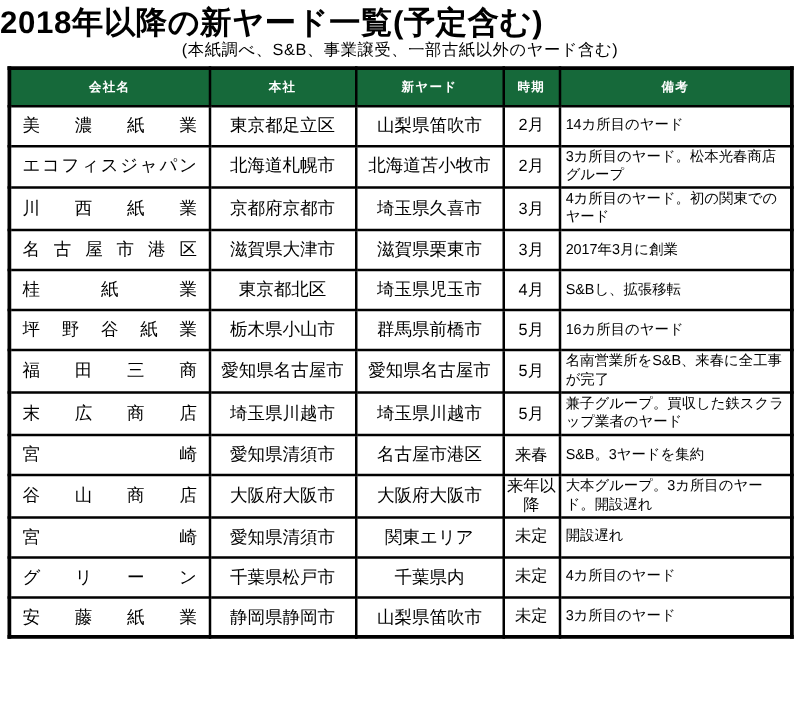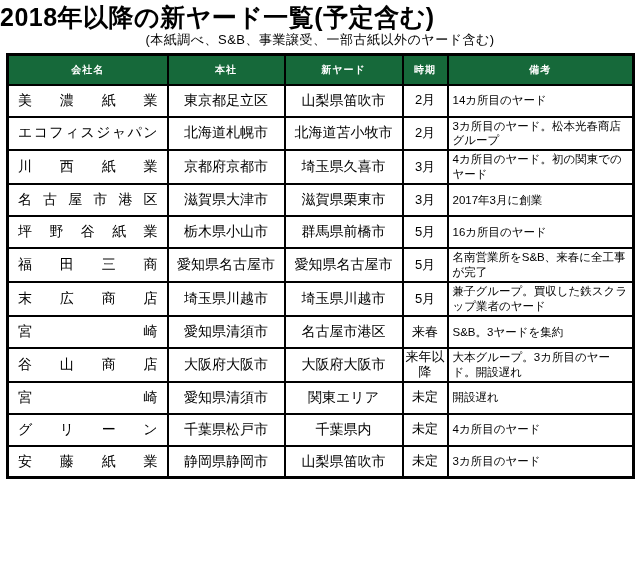--- a/index.html
+++ b/index.html
@@ -91,20 +91,27 @@
         <td class="remark">4カ所目のヤード。初の関東でのヤード</td>
       </tr>
       <tr>
         <td class="company">名古屋市港区</td>
         <td class="hq">滋賀県大津市</td>
         <td class="yard">滋賀県栗東市</td>
         <td class="timing">3月</td>
         <td class="remark">2017年3月に創業</td>
       </tr>
       <tr>
+        <td class="company">桂紙業</td>
+        <td class="hq">東京都北区</td>
+        <td class="yard">埼玉県児玉市</td>
+        <td class="timing">4月</td>
+        <td class="remark">S&amp;Bし、拡張移転</td>
+      </tr>
+      <tr>
         <td class="company">坪野谷紙業</td>
         <td class="hq">栃木県小山市</td>
         <td class="yard">群馬県前橋市</td>
         <td class="timing">5月</td>
         <td class="remark">16カ所目のヤード</td>
       </tr>
       <tr>
         <td class="company">福田三商</td>
         <td class="hq">愛知県名古屋市</td>
         <td class="yard">愛知県名古屋市</td>

